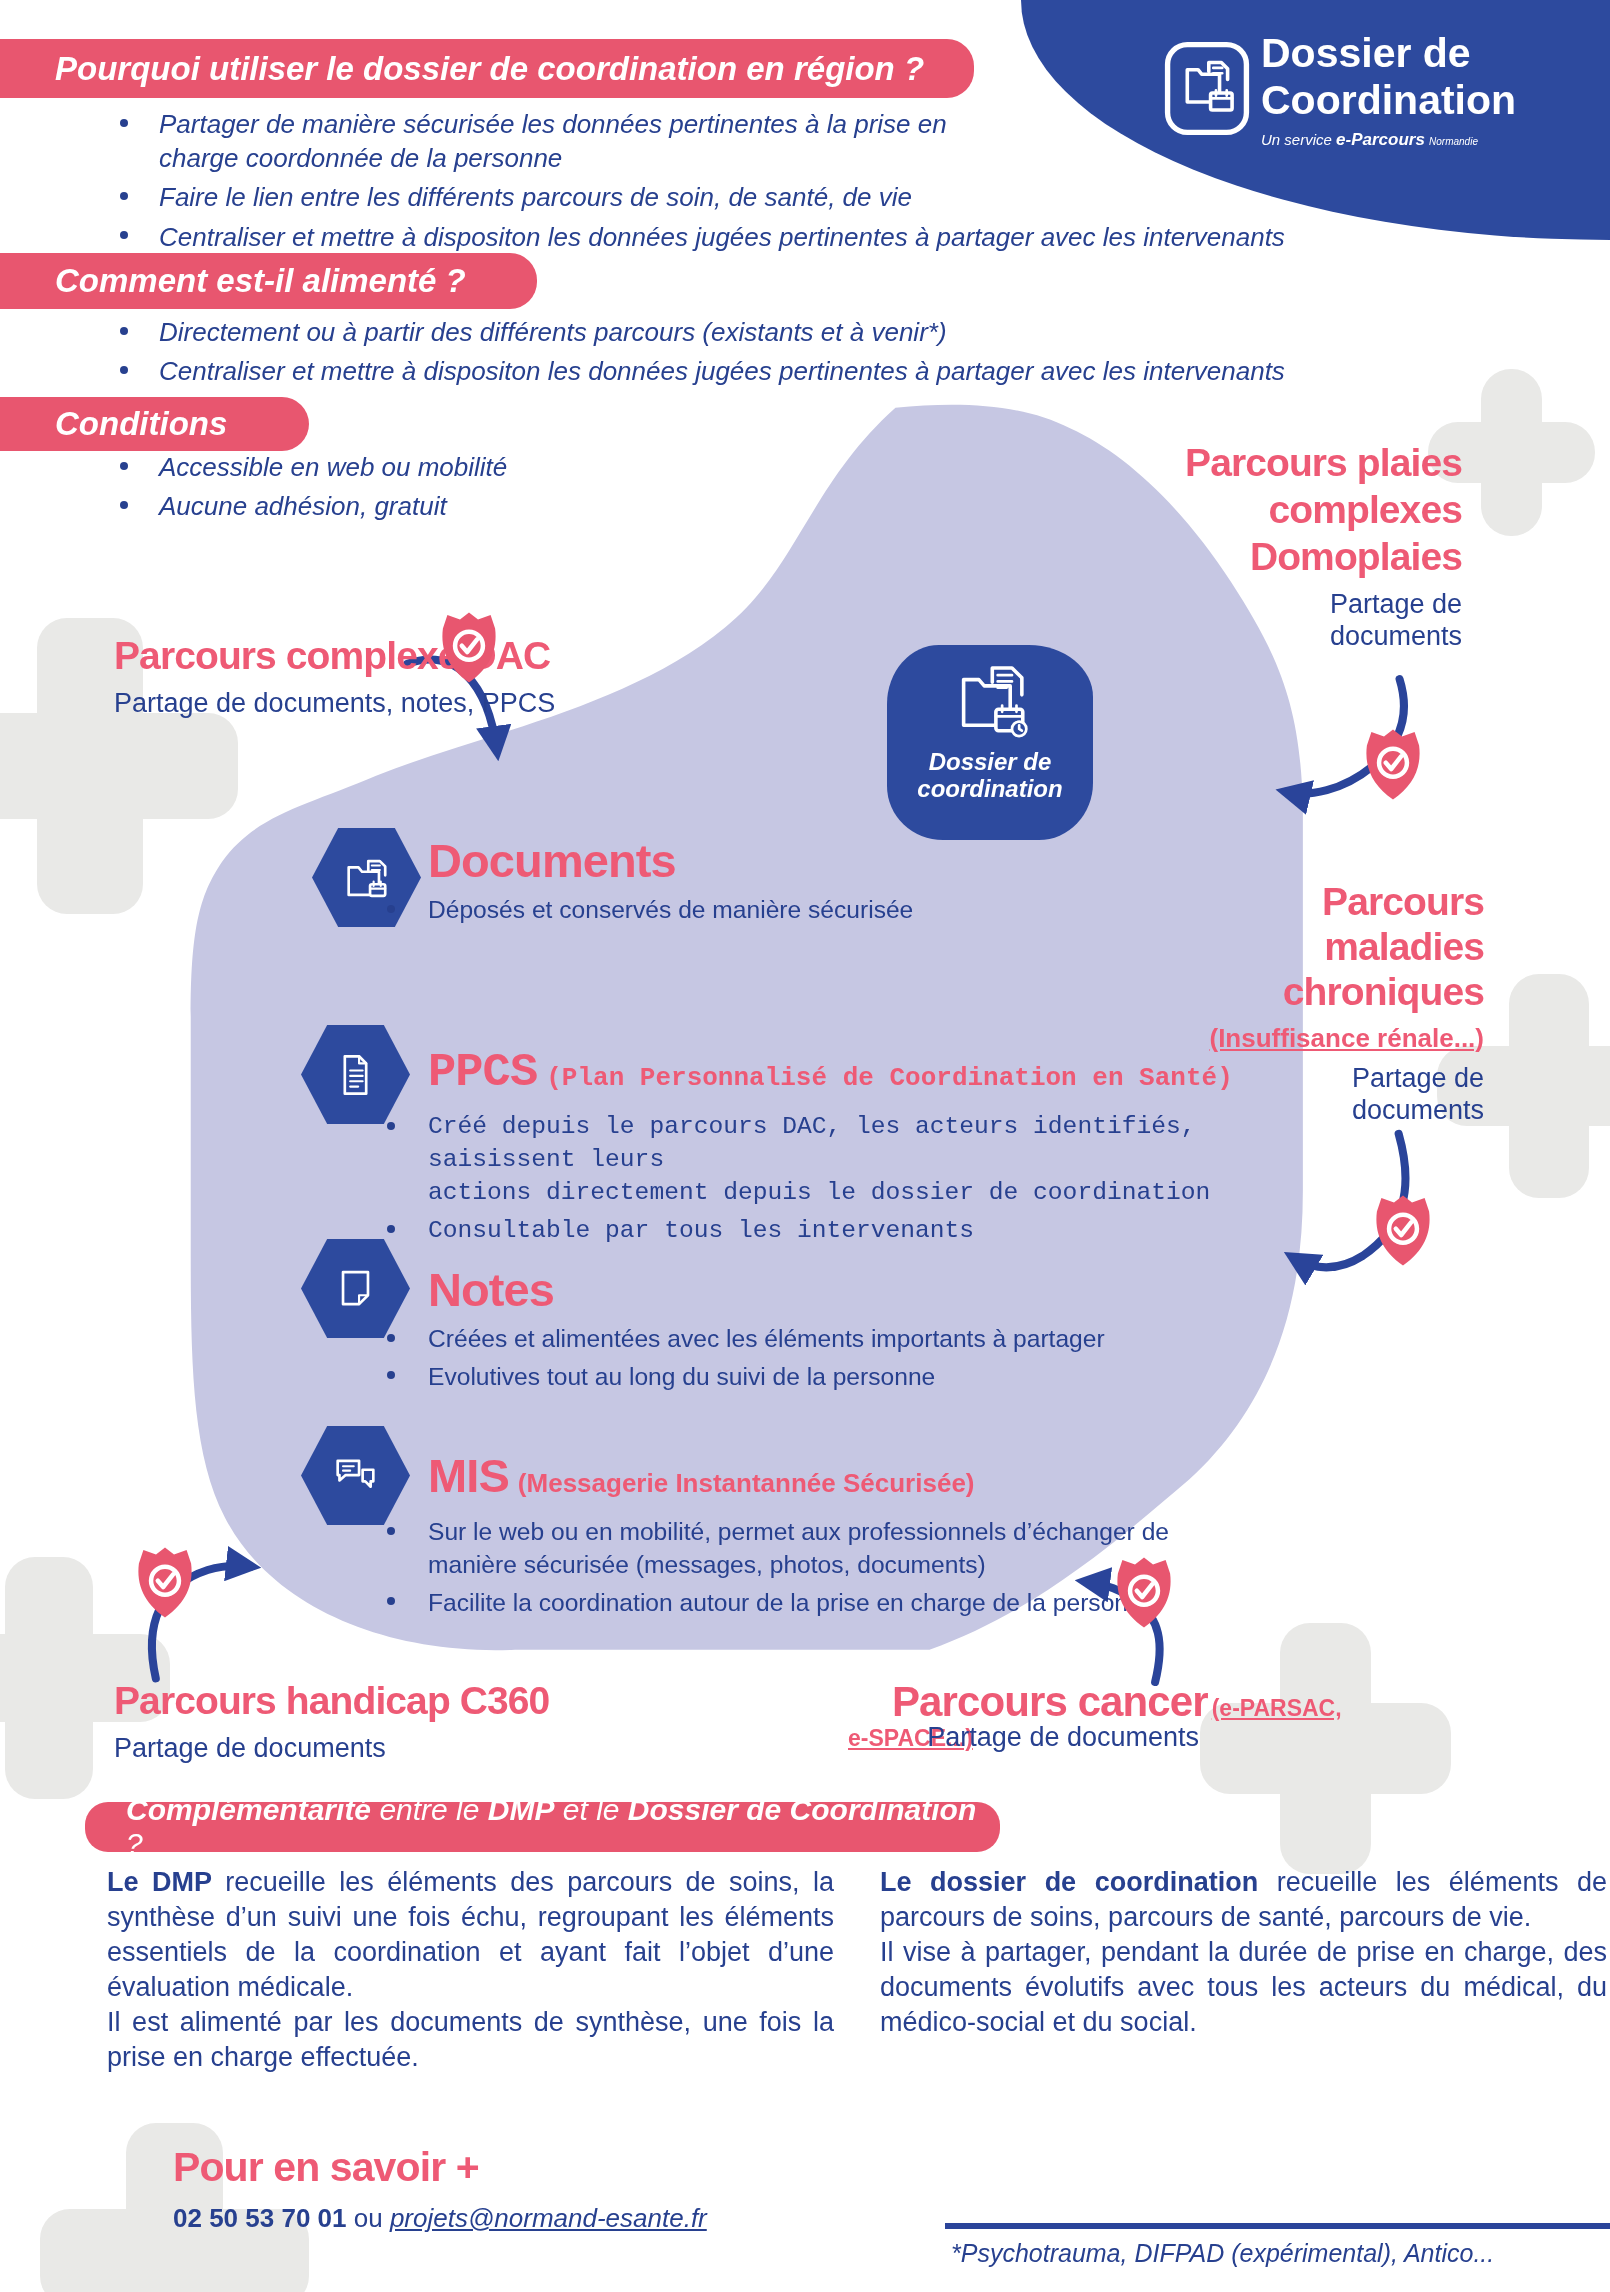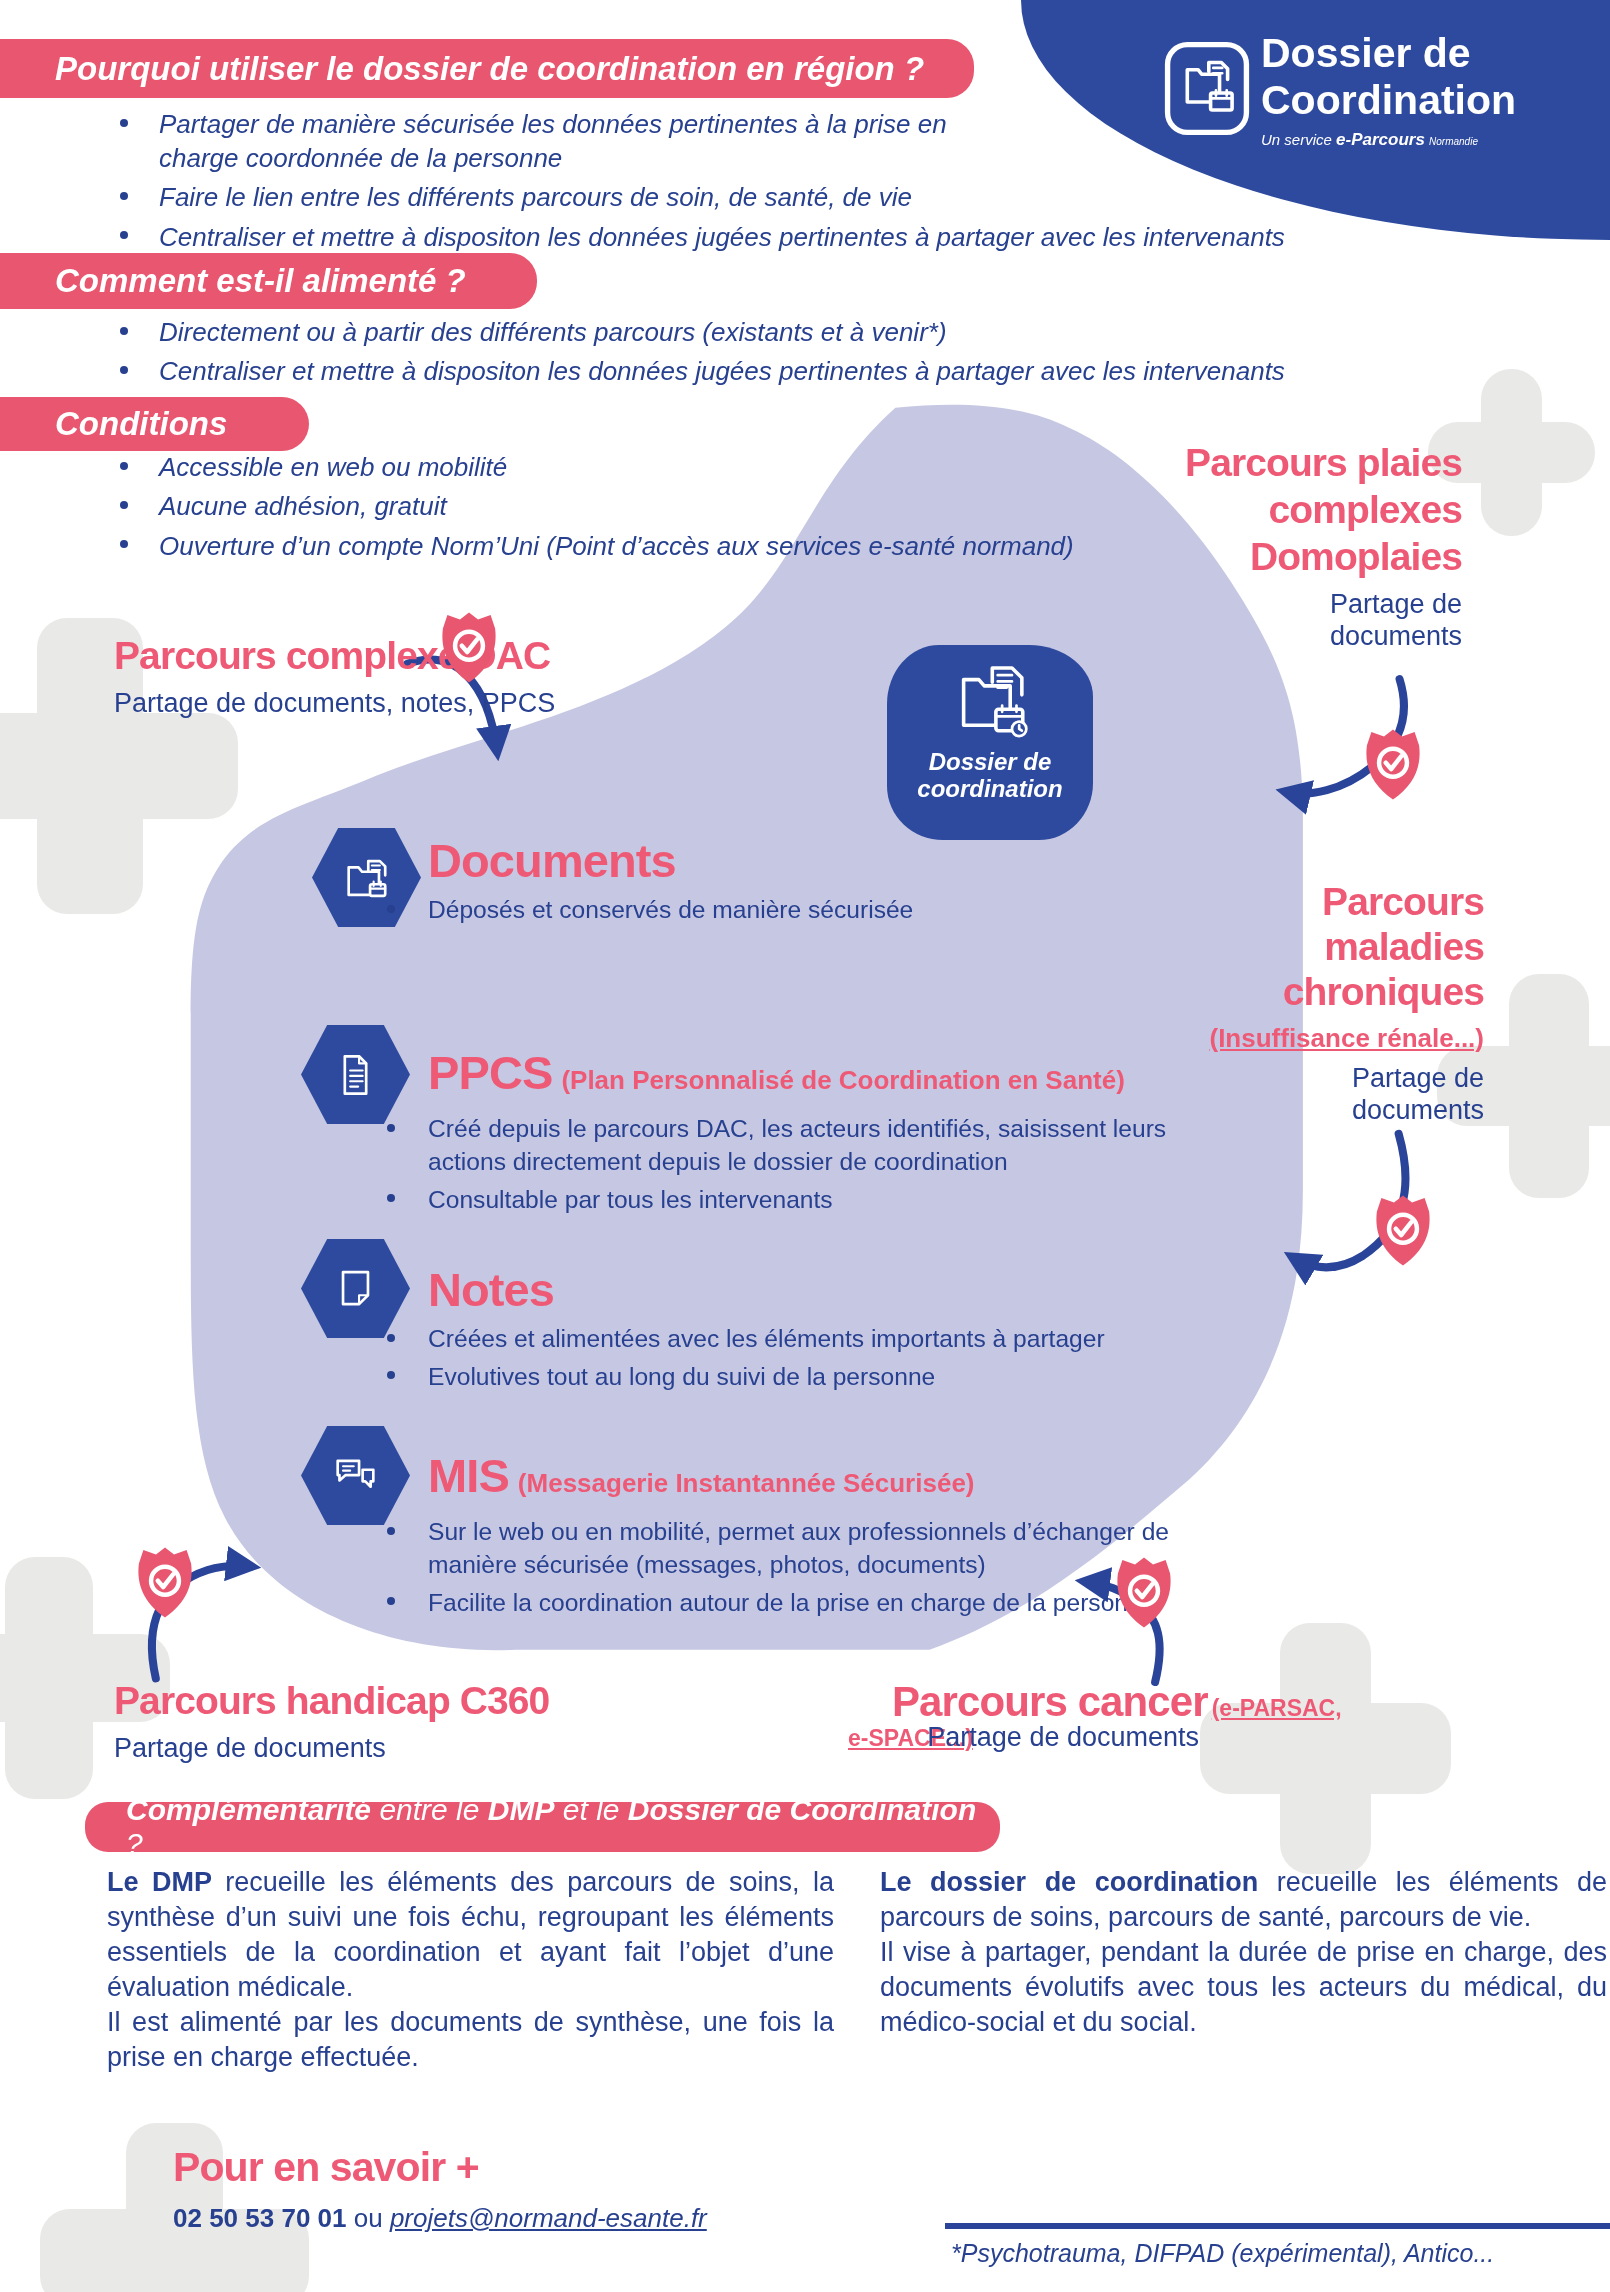--- a/index.html
+++ b/index.html
@@ -203,21 +203,20 @@
     </ul>
   </div>
 
   <div class="banner b3">
       <span>Conditions</span>
     </div>
   <div class="blist toplist t3">
     <ul>
       <li>Accessible en web ou mobilité</li>
       <li>Aucune adhésion, gratuit</li>
-      <li>Ouverture d’un compte Norm’Uni (Point d’accès aux services e-santé normand)</li>
     </ul>
   </div>
 
   <div class="parcours p-plaies right">
     <div class="ptitle">
       <span>Parcours plaies</span><br>
       <span>complexes</span><br>
       <span>Domoplaies</span>
     </div>
     <div class="psub">
@@ -301,21 +300,21 @@
     </svg>
   </div>
 
   <div class="feature" style="left:428px;top:836px;width:851px;">
     <div class="ftitle">Documents</div>
     <ul>
       <li>Déposés et conservés de manière sécurisée</li>
     </ul>
   </div>
 
-  <div class="feature" style="left:428px;top:1048px;width:887px;">
+  <div class="feature" style="left:428px;top:1048px;width:887px;font-family:Liberation Mono, monospace;">
     <div class="ftitle">
       <span>PPCS</span><span class="fsub">(Plan Personnalisé de Coordination en Santé)</span>
     </div>
     <ul>
       <li>Créé depuis le parcours DAC, les acteurs identifiés, saisissent leurs
 actions directement depuis le dossier de coordination</li>
       <li>Consultable par tous les intervenants</li>
     </ul>
   </div>
 

